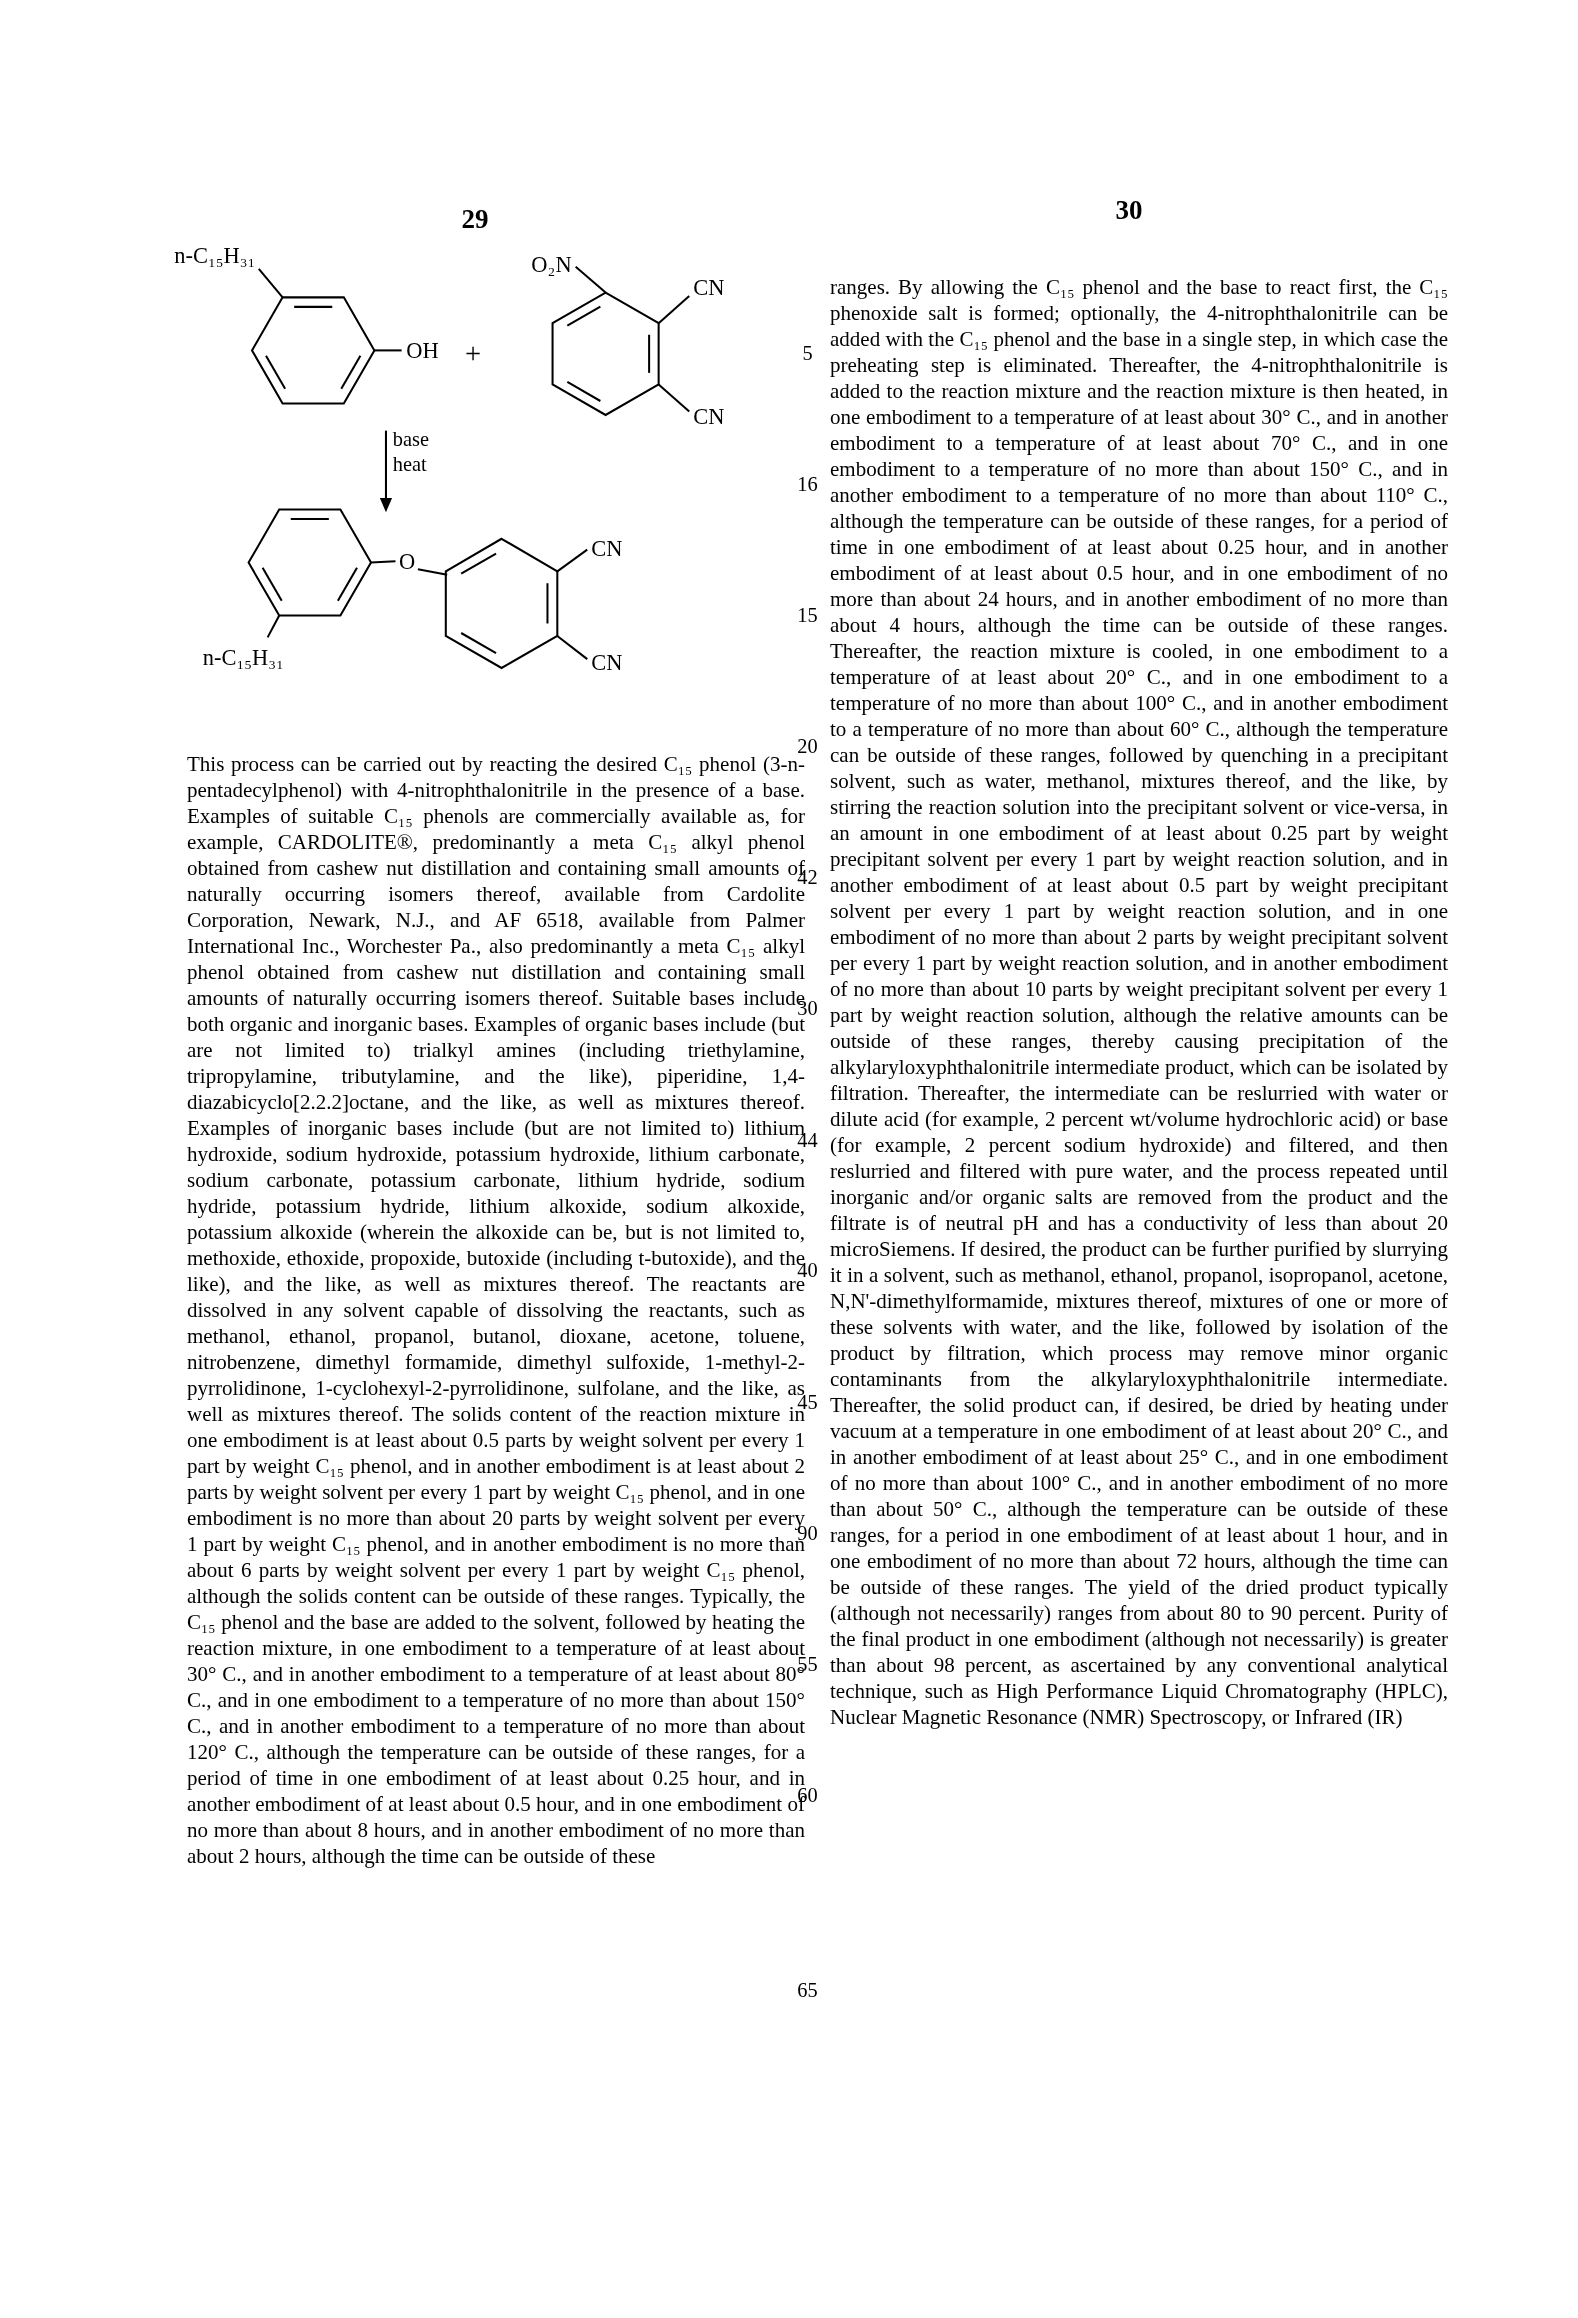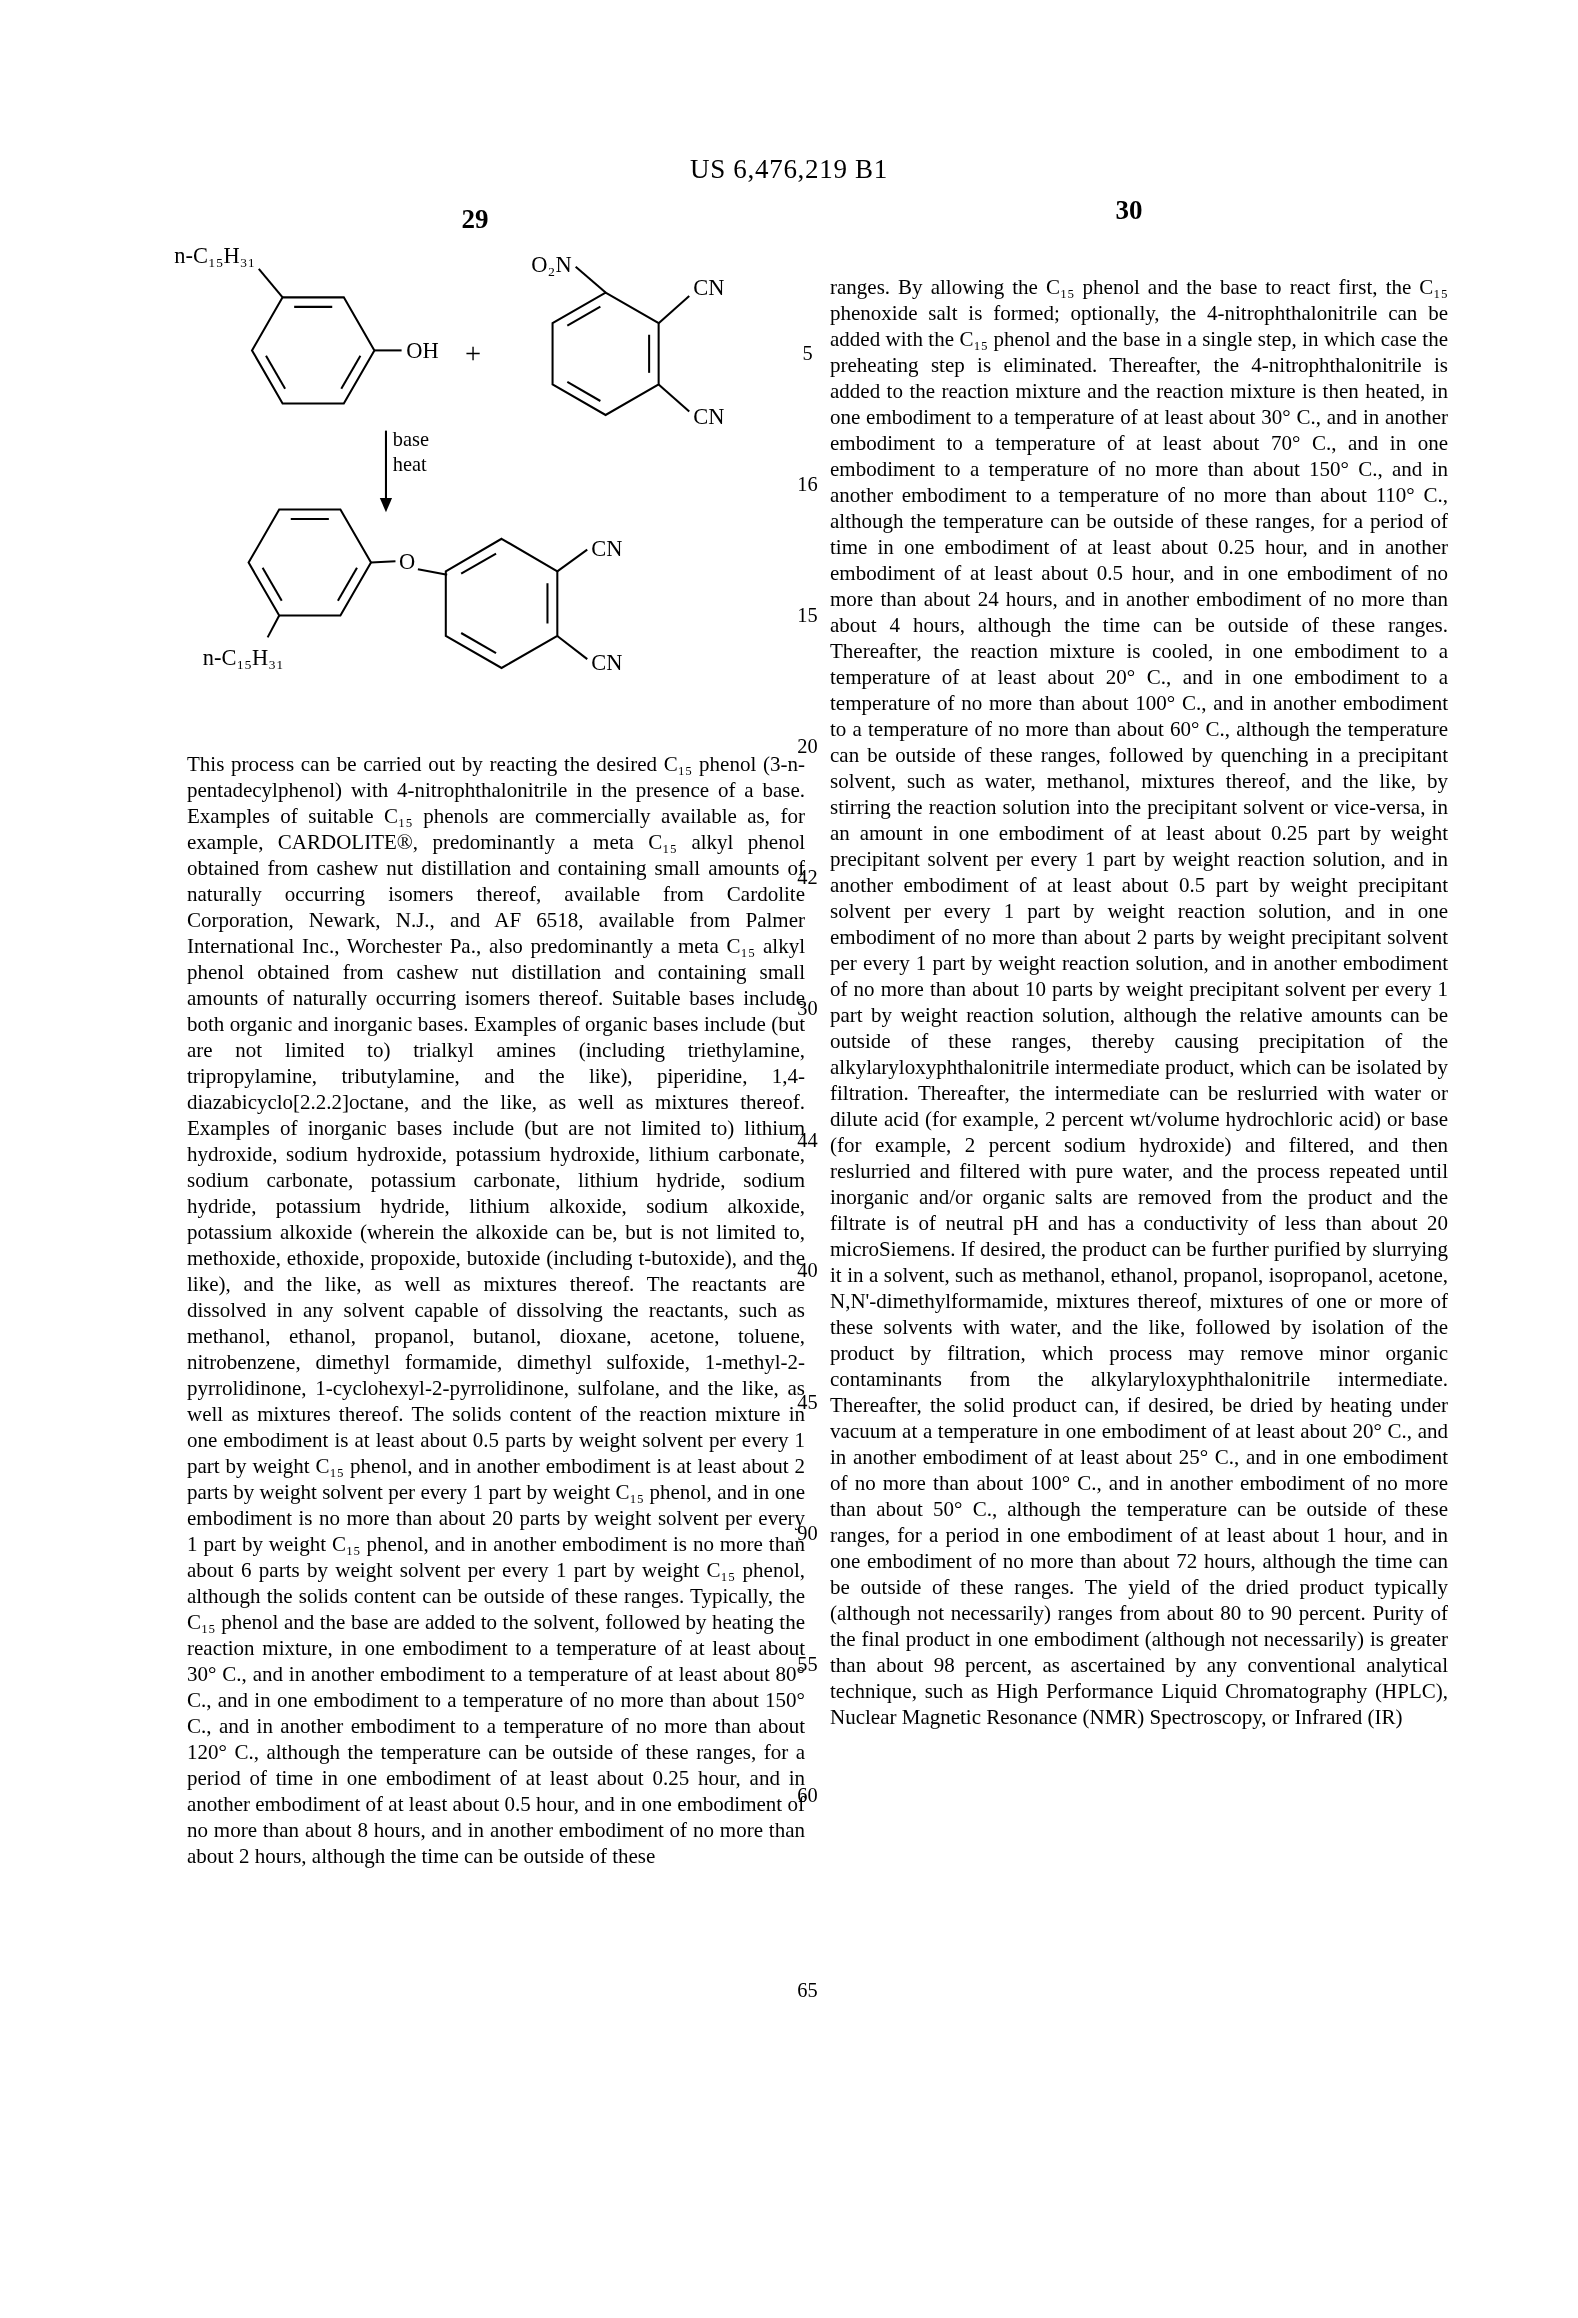--- a/index.html
+++ b/index.html
@@ -40,21 +40,20 @@
   .scheme polygon.arrowhead { fill: #000; stroke: none; }
   .scheme text { font-family: "Liberation Serif", "DejaVu Serif", serif; font-size: 33px; fill: #000; }
   .scheme text.cond { font-size: 30px; }
   .scheme text.plus { font-size: 42px; }
 </style>
 </head>
 <body>
 
 <div class="page">
 
-  <div class="patent-header">US 6,476,219 B1</div>
 
   <div class="colnum colnum-left">29</div>
   <div class="colnum colnum-right">30</div>
 
   <svg class="scheme" width="612" height="476" viewBox="0 0 900 700">
 
     <g>
       <polygon class="ring" points="305,180 260,102 170,102 125,180 170,258 260,258"></polygon>
       <line x1="187" y1="116" x2="243" y2="116"></line>
       <line x1="284.4" y1="187.7" x2="256.3" y2="236.3"></line>

